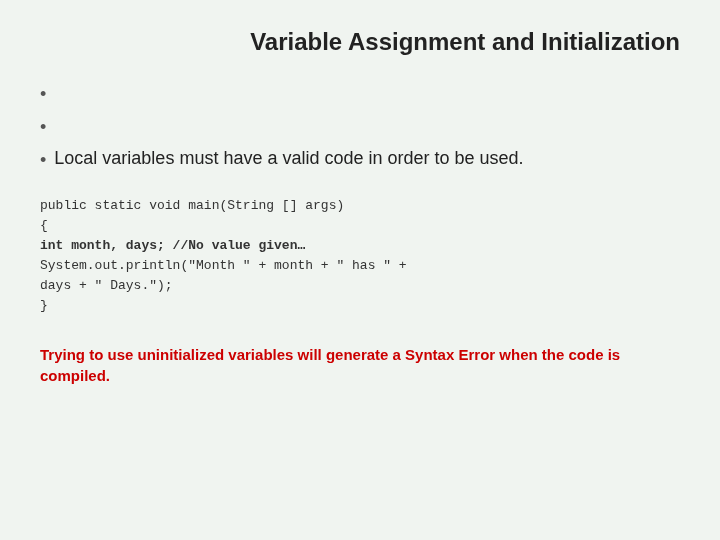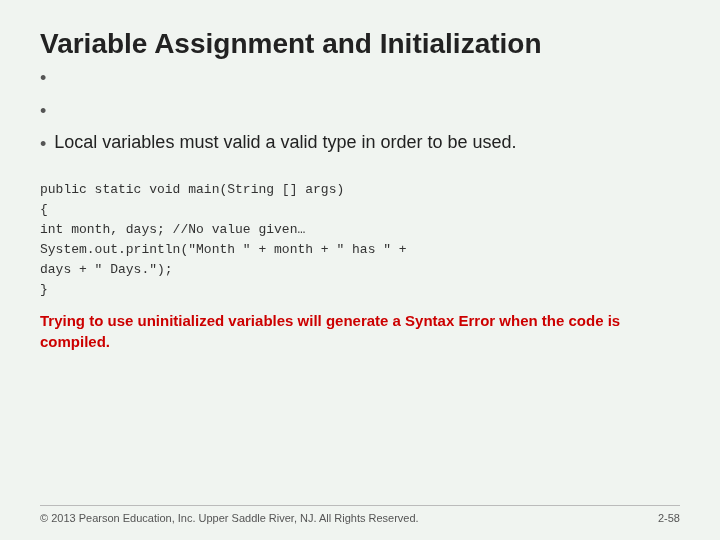--- a/index.html
+++ b/index.html
@@ -15,25 +15,26 @@
     .slide {
       width: 720px;
       height: 540px;
       background: #f0f4f0;
       padding: 28px 40px 16px 40px;
       display: flex;
       flex-direction: column;
     }
 
     .title {
-      font-size: 28px;
+      font-size: 24px;
       font-weight: bold;
       color: #222;
-      margin-bottom: 4px;
+      margin-bottom: 24px;
       border-bottom: none;
+      text-align: right;
     }
 
     .bullets {
       margin-bottom: 16px;
       list-style: none;
     }
 
     .bullets li {
       font-size: 18px;
       color: #222;
@@ -49,26 +50,26 @@
       font-size: 18px;
       margin-top: 2px;
       flex-shrink: 0;
     }
 
     .code-block {
       background: transparent;
       font-family: 'Courier New', Courier, monospace;
       font-size: 13px;
       color: #333;
-      margin-bottom: 10px;
+      margin-bottom: 28px;
       line-height: 1.55;
     }
 
     .code-block .code-bold {
-      font-weight: normal;
+      font-weight: bold;
     }
 
     .warning-text {
       font-size: 15px;
       color: #cc0000;
       font-weight: bold;
       line-height: 1.4;
       margin-bottom: 4px;
     }
 
@@ -92,33 +93,29 @@
 
   <ul class="bullets">
     <li>
       <span class="bullet-dot">•</span>
     </li>
     <li>
       <span class="bullet-dot">•</span>
     </li>
     <li>
       <span class="bullet-dot">•</span>
-      <span>Local variables must valid a valid type in order to be used.</span>
+      <span>Local variables must have a valid code in order to be used.</span>
     </li>
   </ul>
 
   <div class="code-block">
     <div><span>public static void main(String [] args)</span></div>
     <div><span>{</span></div>
     <div><span>    </span><span class="code-bold">int month, days; //No value given…</span></div>
     <div><span>    </span><span>System.out.println("Month " + month + " has " +</span></div>
     <div><span>                   </span><span>days + " Days.");</span></div>
     <div><span>}</span></div>
   </div>
 
   <div class="warning-text">Trying to use uninitialized variables will generate a Syntax Error when the code is compiled.</div>
 
-  <div class="footer">
-    <span>© 2013 Pearson Education, Inc. Upper Saddle River, NJ. All Rights Reserved.</span>
-    <span>2-58</span>
-  </div>
 
 </div>
 
 </body></html>

